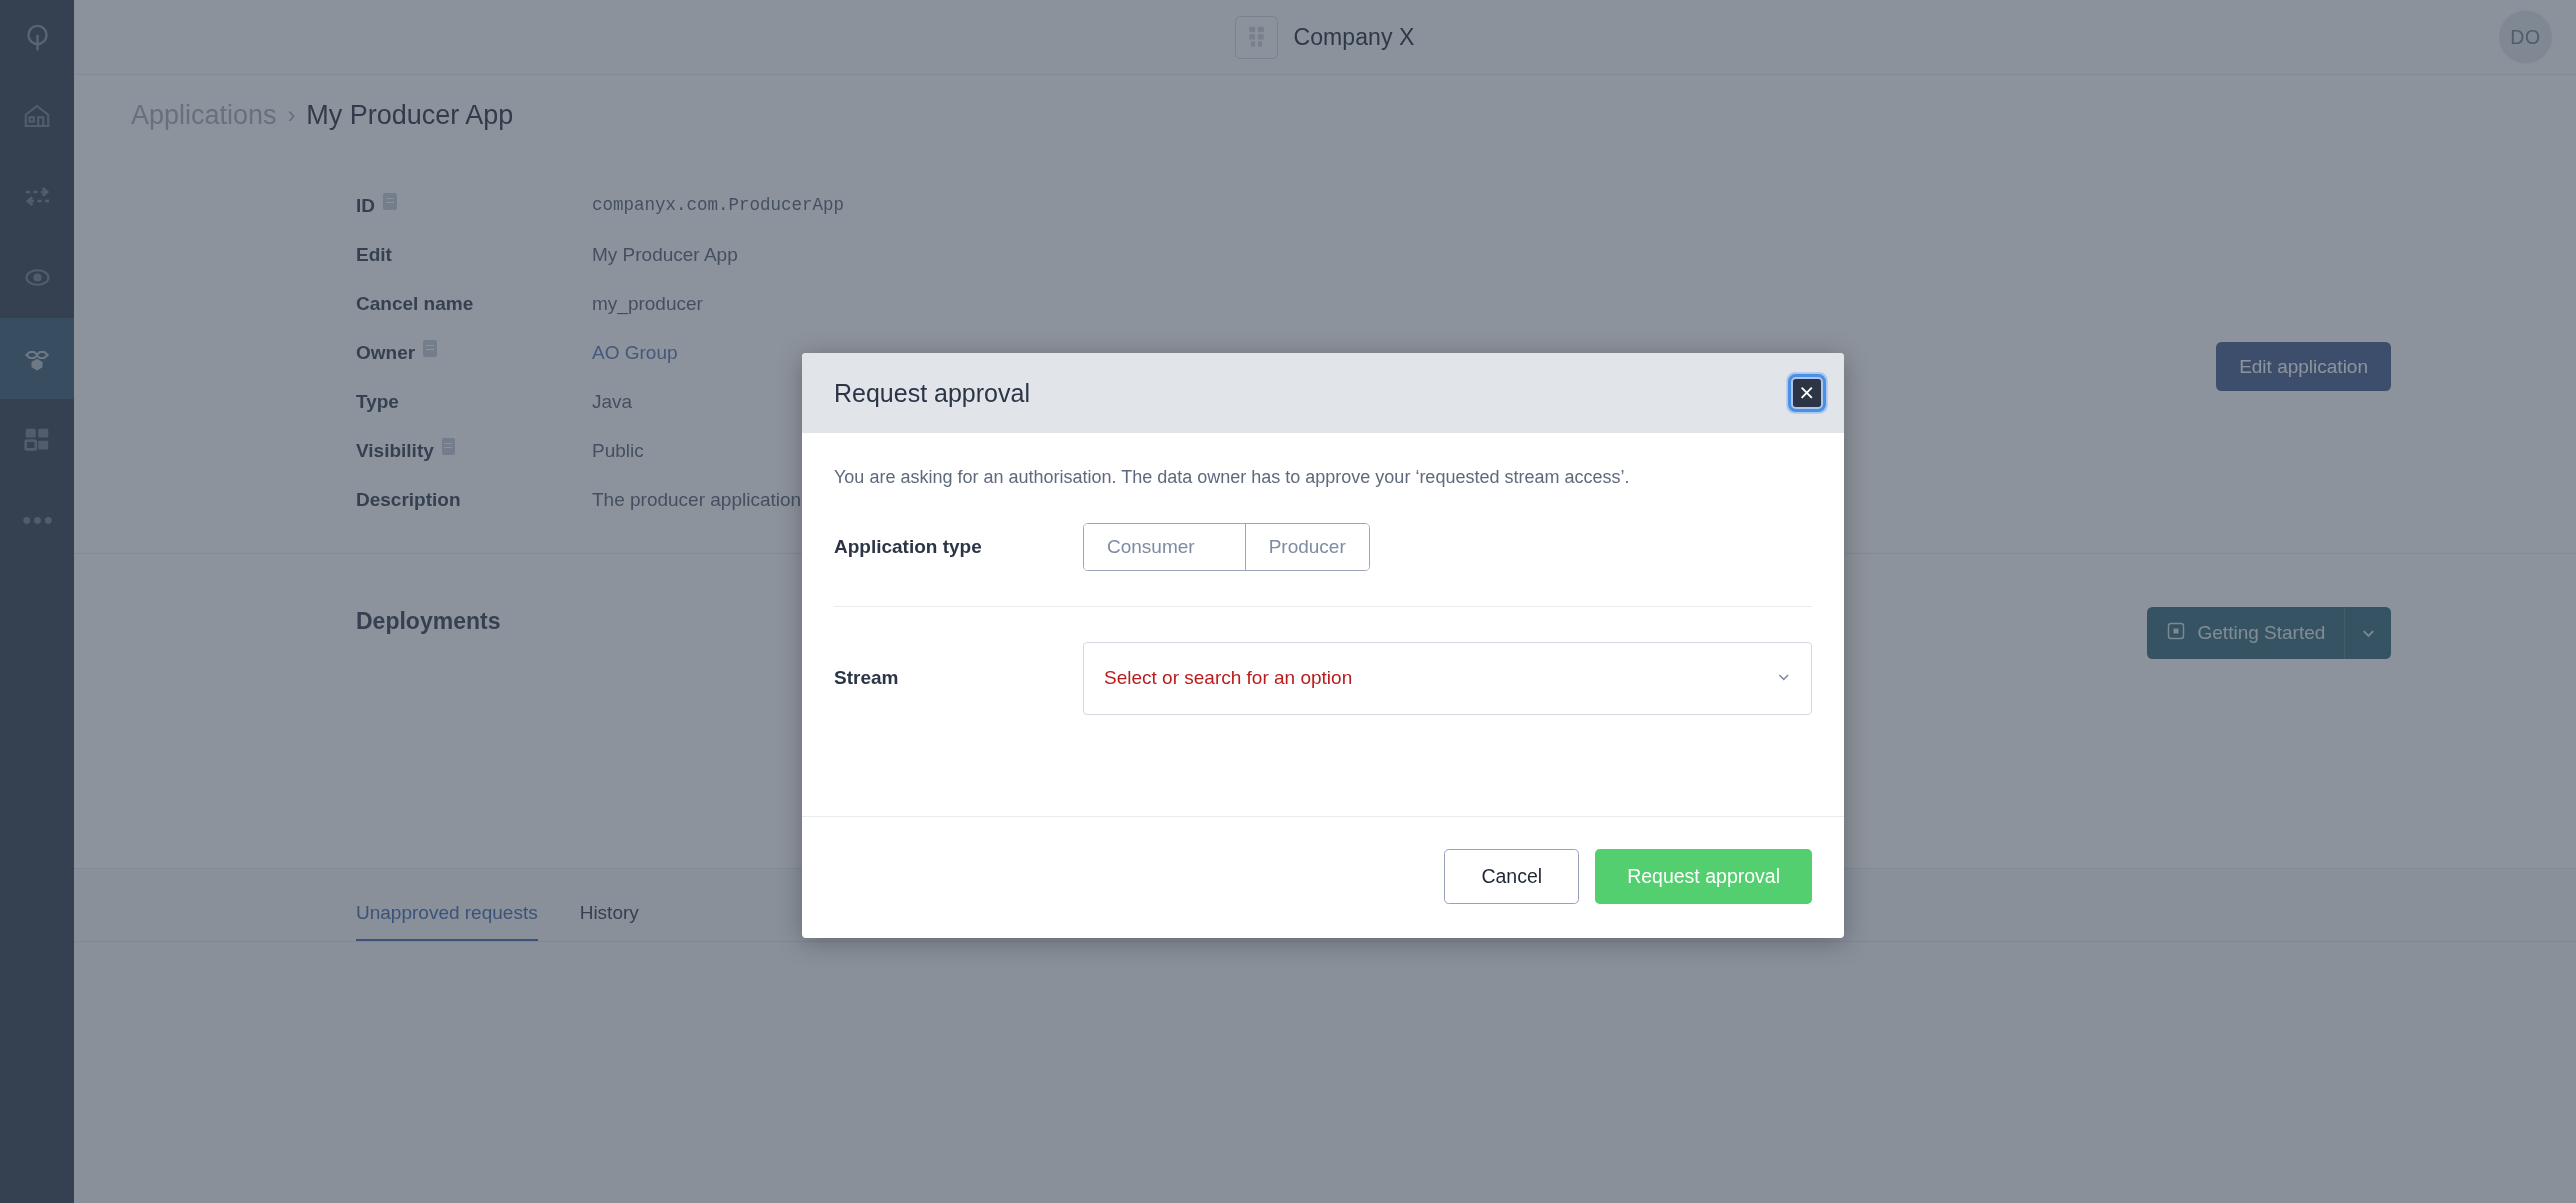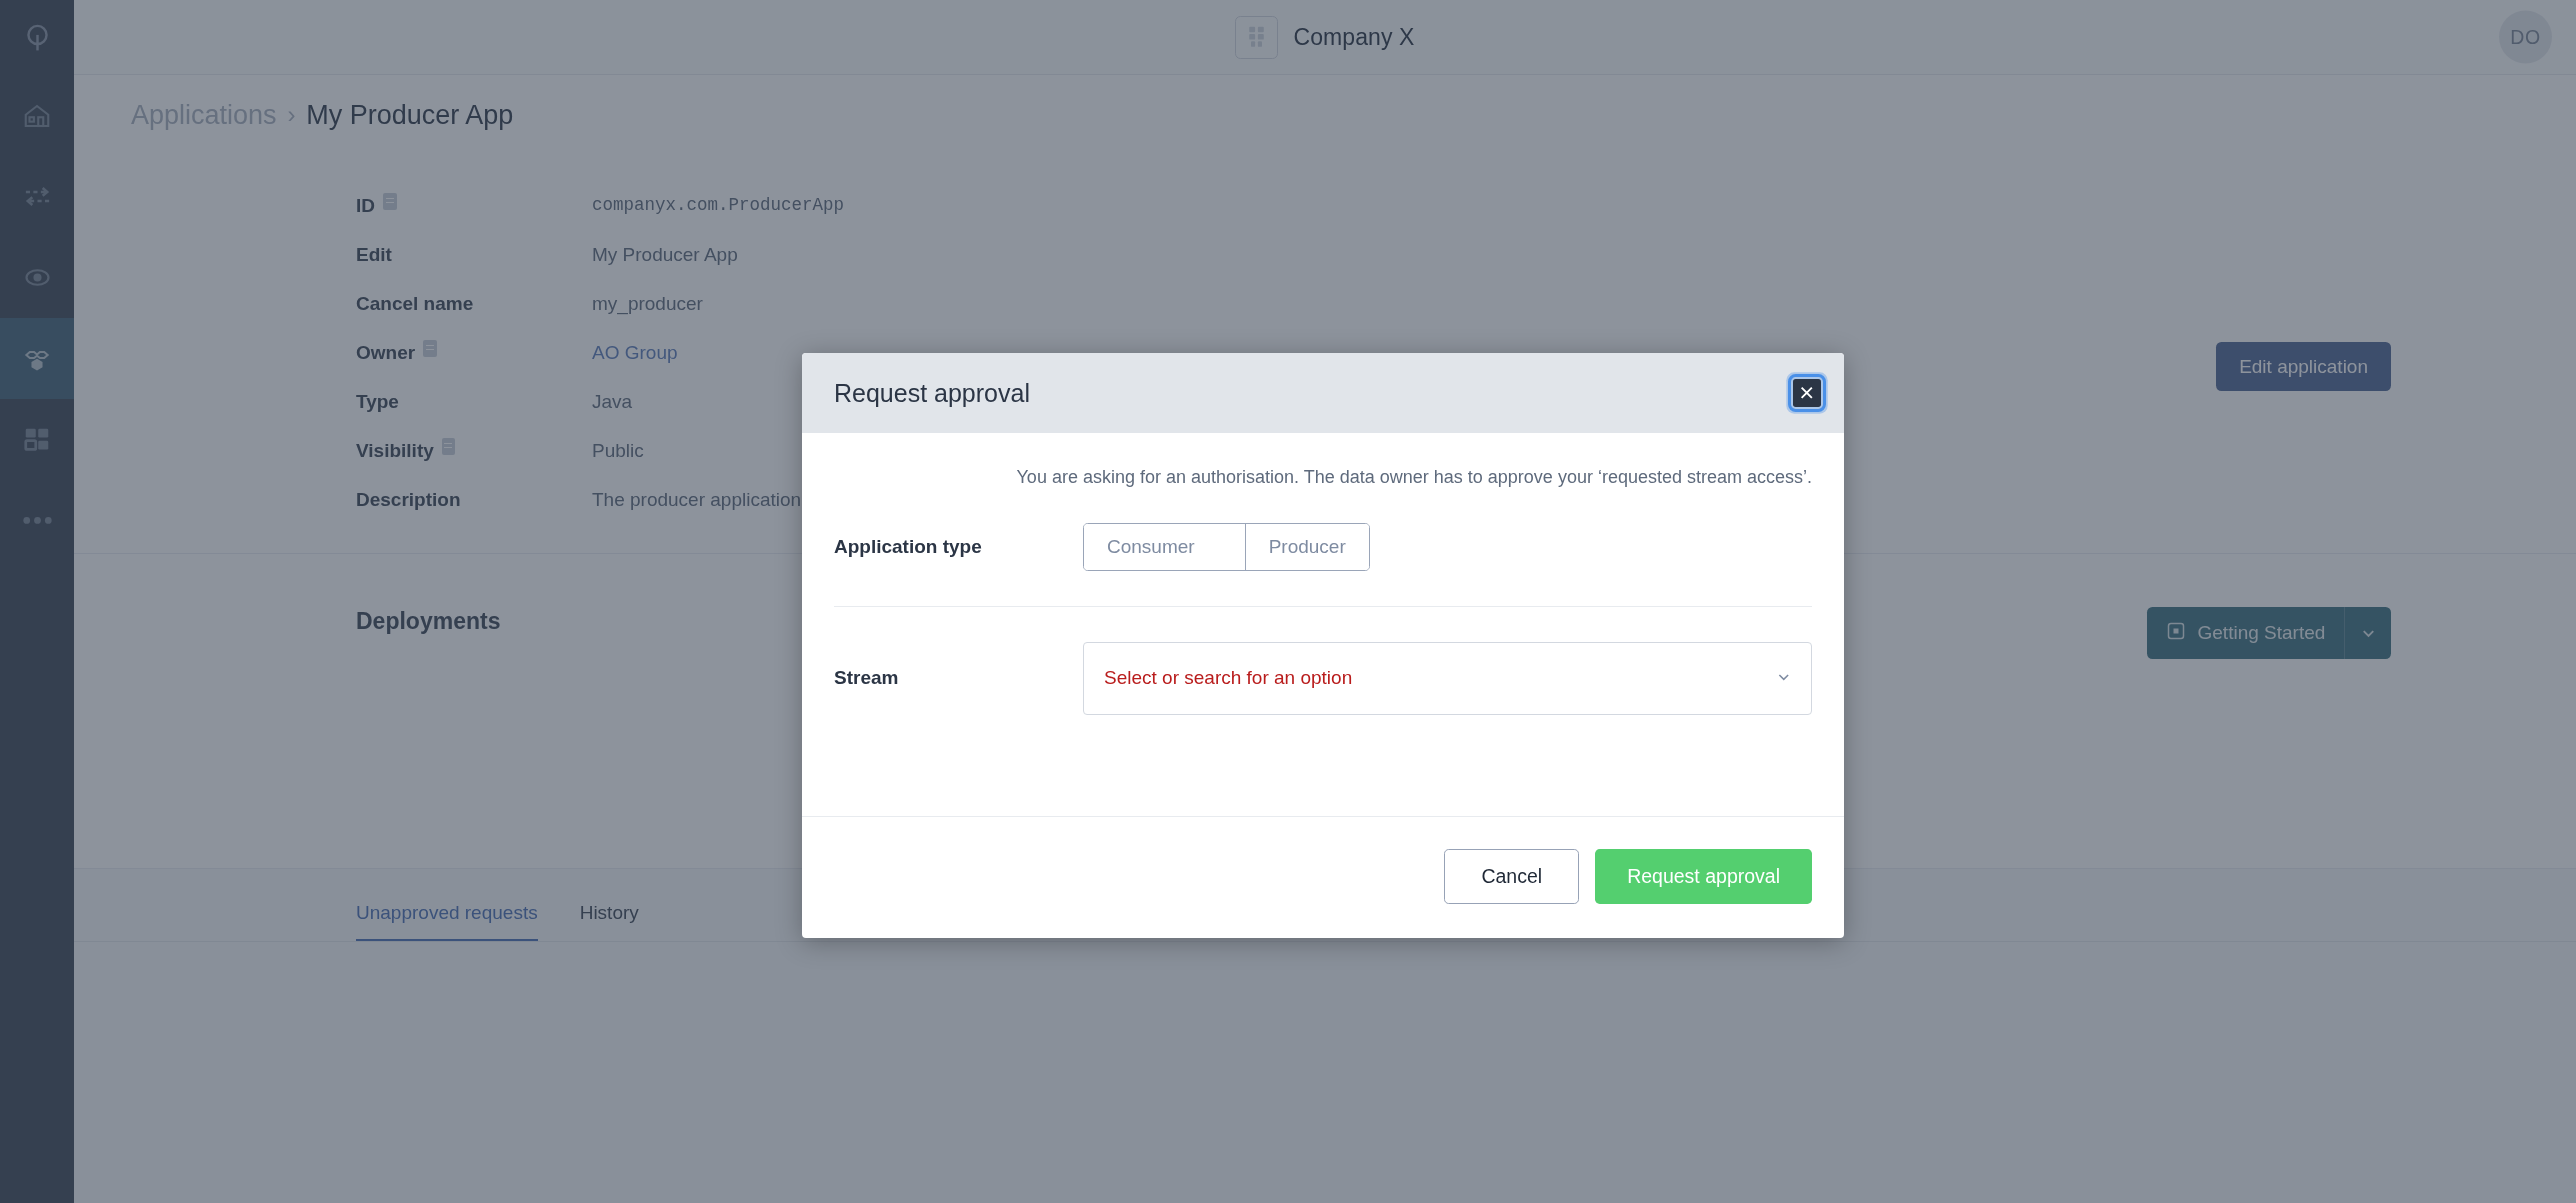--- a/index.html
+++ b/index.html
@@ -286,21 +286,20 @@
     cursor: pointer;
     outline: 3.4px solid #4a90e8;
     outline-offset: 2px;
     box-shadow: 0 0 0 6.7px rgba(74,144,232,.35);
   }
   .modal-body { padding: 34px 32px 0 32px; }
   .modal-desc {
     font-size: 18px;
     color: #5e6a7c;
     margin-bottom: 35px;
-    text-align: right;
   }
   .form-row {
     display: flex;
     align-items: center;
     padding-bottom: 35px;
   }
   .form-label {
     width: 249px;
     font-size: 19px;
     color: #2b3545;

